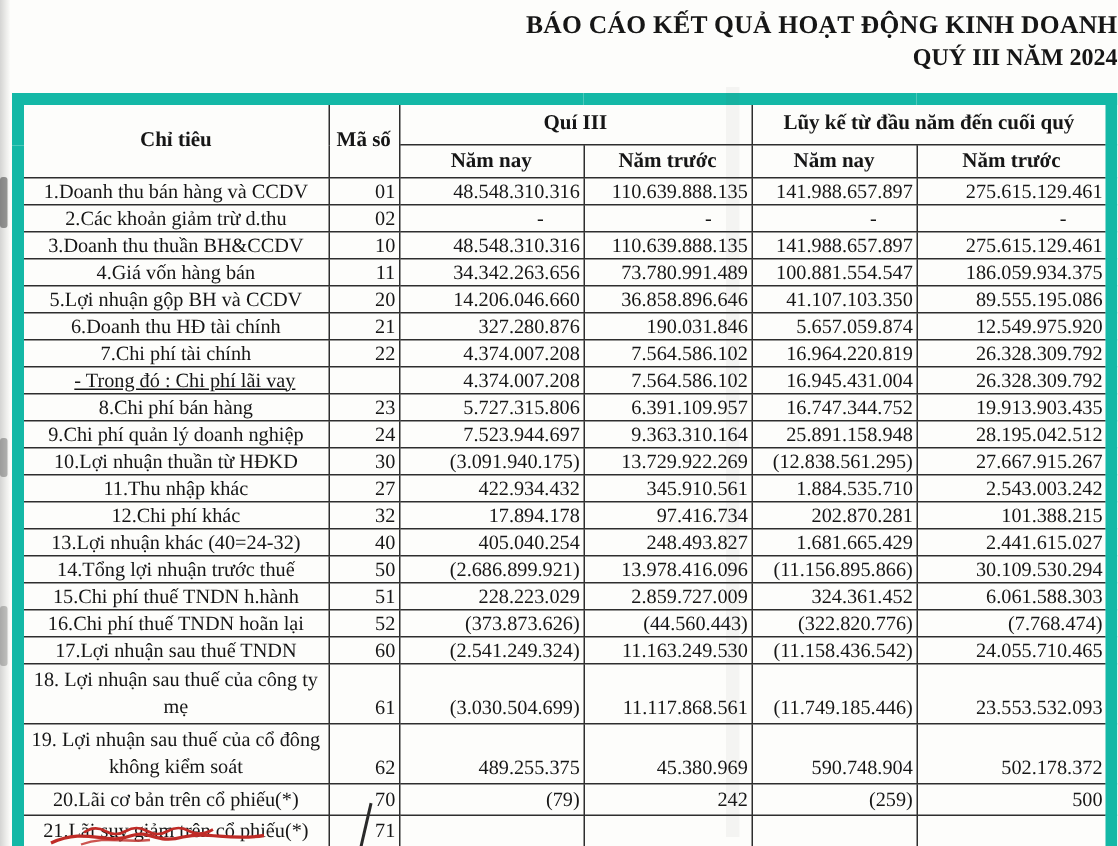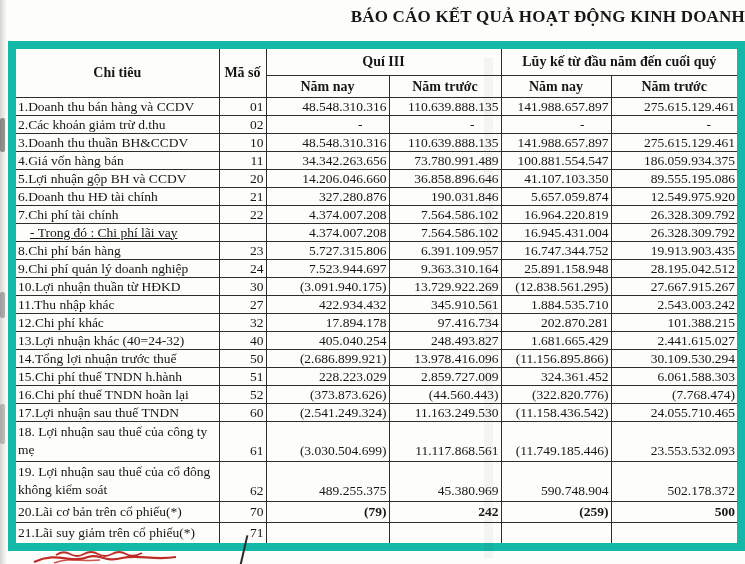--- a/index.html
+++ b/index.html
@@ -37,28 +37,28 @@
   }
   .report thead tr.h1 th{ height:24px; }
   .report thead tr.h2 th{ height:19px; }
   .report td{
     font-size:13.5px;
     height:17px;
     line-height:16px;
     padding:0 2px;
     vertical-align:middle;
   }
-  .c-label{ text-align:left; padding-left:4px; }
+  .c-label{ text-align:center; padding-left:4px; }
   .c-code{ text-align:right; }
   .c-num{ text-align:right; padding-right:7px; }
   .c-num.dash{ padding-right:26px; }
   tr.double td{ height:36px; vertical-align:bottom; padding-bottom:2px; }
   tr.double .c-label{ vertical-align:top; white-space:normal; line-height:1.3; padding-top:1px; }
   tr.tall td{ height:20px; }
-  tr.bold-values .c-num{ font-weight:bold;padding-left:41px; }
+  tr.bold-values .c-num{ font-weight:normal;padding-left:41px; }
   tr.indent .c-label{ padding-left:14px;text-decoration:underline; }
 
   
   .left-edge-shade{
     position:absolute; left:0; top:0; width:7px; height:564px;
     background:linear-gradient(90deg, rgba(0,0,0,.16), rgba(0,0,0,0));
     pointer-events:none;
   }
   .edge-blob{ position:absolute; left:0; width:5px; background:rgba(35,35,35,.45); border-radius:2px; }
   .fold-band{
@@ -71,20 +71,21 @@
   }
   .mark-svg{ position:absolute; pointer-events:none; }
 </style>
 </head>
 <body>
 
 <div class="page">
 
   <div class="title">
     <div class="title-l1">BÁO CÁO KẾT QUẢ HOẠT ĐỘNG KINH DOANH</div>
+    <div class="title-l2">QUÝ III NĂM 2024</div>
   </div>
 
   <table class="report">
     <colgroup>
       <col style="width:207px">
         <col style="width:47px">
       <col style="width:123px">
         <col style="width:112px">
       <col style="width:110px">
         <col style="width:130px">

